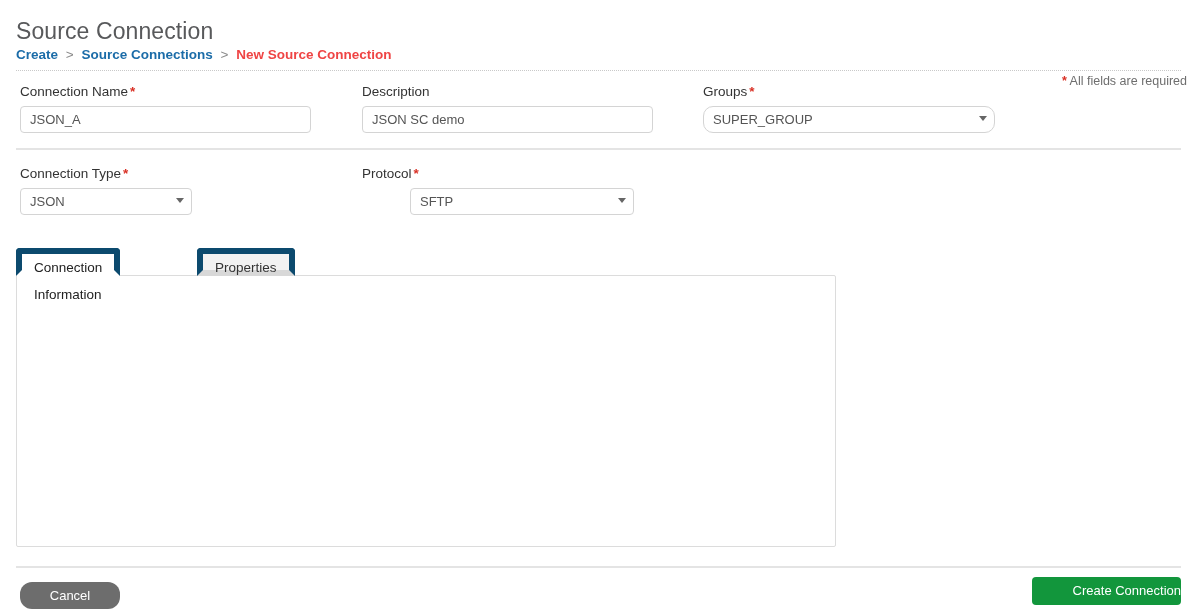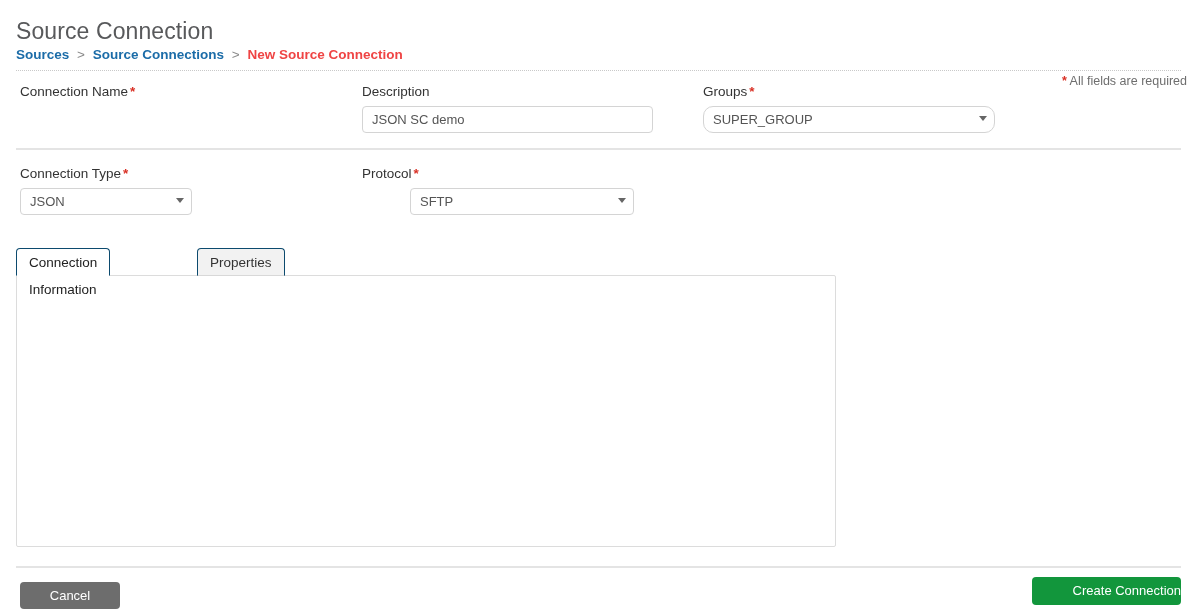--- a/index.html
+++ b/index.html
@@ -65,21 +65,21 @@
   }
 
   .solid-rule {
     position: absolute; left: 16px; width: 1165px; height: 2px; background: #e4e4e4;
   }
 
   
   .tabs { position: absolute; left: 16px; top: 248px; height: 28px; }
   .tab {
     position: absolute; top: 0; height: 28px; line-height: 27px;
-    font-size: 13.5px; padding: 0 12px; border: 1px solid #0c4a6e;
+    font-size: 13.5px; padding: 0 12px; border: 6px solid #0c4a6e;
     border-radius: 4px 4px 0 0; color: #333; cursor: pointer;
   }
   .tab.active { background: #ffffff; border-bottom-color: #ffffff; z-index: 3; color: #222; }
   .tab.inactive { background: #f2f2f2; border-bottom-color: #d8d8d8; z-index: 2; color: #333; }
 
   .panel {
     position: absolute; left: 16px; top: 275px; width: 820px; height: 272px;
     border: 1px solid #dcdcdc; background: #fff; border-radius: 0 2px 2px 2px;
     z-index: 1;
   }
@@ -138,56 +138,57 @@
     content: ""; position: absolute; left: 5px; top: 3px;
     width: 4px; height: 8px;
     border: solid #4caf6e; border-width: 0 2px 2px 0;
     transform: rotate(42deg);
   }
 
   
   .footer-rule { position: absolute; left: 16px; top: 566px; width: 1165px; height: 2px; background: #e4e4e4; }
   .cancel-btn {
     position: absolute; left: 20px; top: 582px; width: 100px; height: 27px;
-    background: #6d6d6d; border: none; border-radius: 4px; color: #fff;
+    background: #6d6d6d; border: none; border-radius: 12px; color: #fff;
     font-size: 13px; font-family: "Liberation Sans", sans-serif; cursor: pointer;
     line-height: 27px; text-align: center; padding: 0;
   }
   .create-btn {
     position: absolute; left: 1032px; top: 577px; width: 149px; height: 28px;
     background: #12963c; border: none; border-radius: 4px; color: #fff;
     font-size: 13px; font-family: "Liberation Sans", sans-serif; cursor: pointer;
     line-height: 28px; text-align: right; padding: 0;
   }
 </style>
 </head>
 <body>
 
 <div class="page">
 
   <div class="page-title">Source Connection</div>
 
   <div class="breadcrumb">
-    <span class="crumb-link">Sources</span>
+    <span class="crumb-link">Create</span>
     <span class="crumb-sep">&gt;</span>
     <span class="crumb-link">Source Connections</span>
     <span class="crumb-sep">&gt;</span>
     <span class="crumb-current">New Source Connection</span>
   </div>
 
   <div class="dotted-rule"></div>
 
   <div class="required-note">
     <span class="star">*</span>
     <span>All fields are required</span>
   </div>
 
   <div class="field-label" style="left:20px; top:84px;">
     <span>Connection Name</span><span class="req-star">*</span>
   </div>
+  <input class="txt-input" style="left: 20px; top: 106px; width: 291px;" value="JSON_A" placeholder="Connection Name">
 
   <div class="field-label" style="left:362px; top:84px;">
     <span>Description</span>
   </div>
   <input class="txt-input" style="left: 362px; top: 106px; width: 291px;" value="JSON SC demo" placeholder="Description">
 
   <div class="field-label" style="left:703px; top:84px;">
     <span>Groups</span><span class="req-star">*</span>
   </div>
   <div class="sel-wrap" style="left:703px; top:106px; width:292px;border-radius:10px;">

